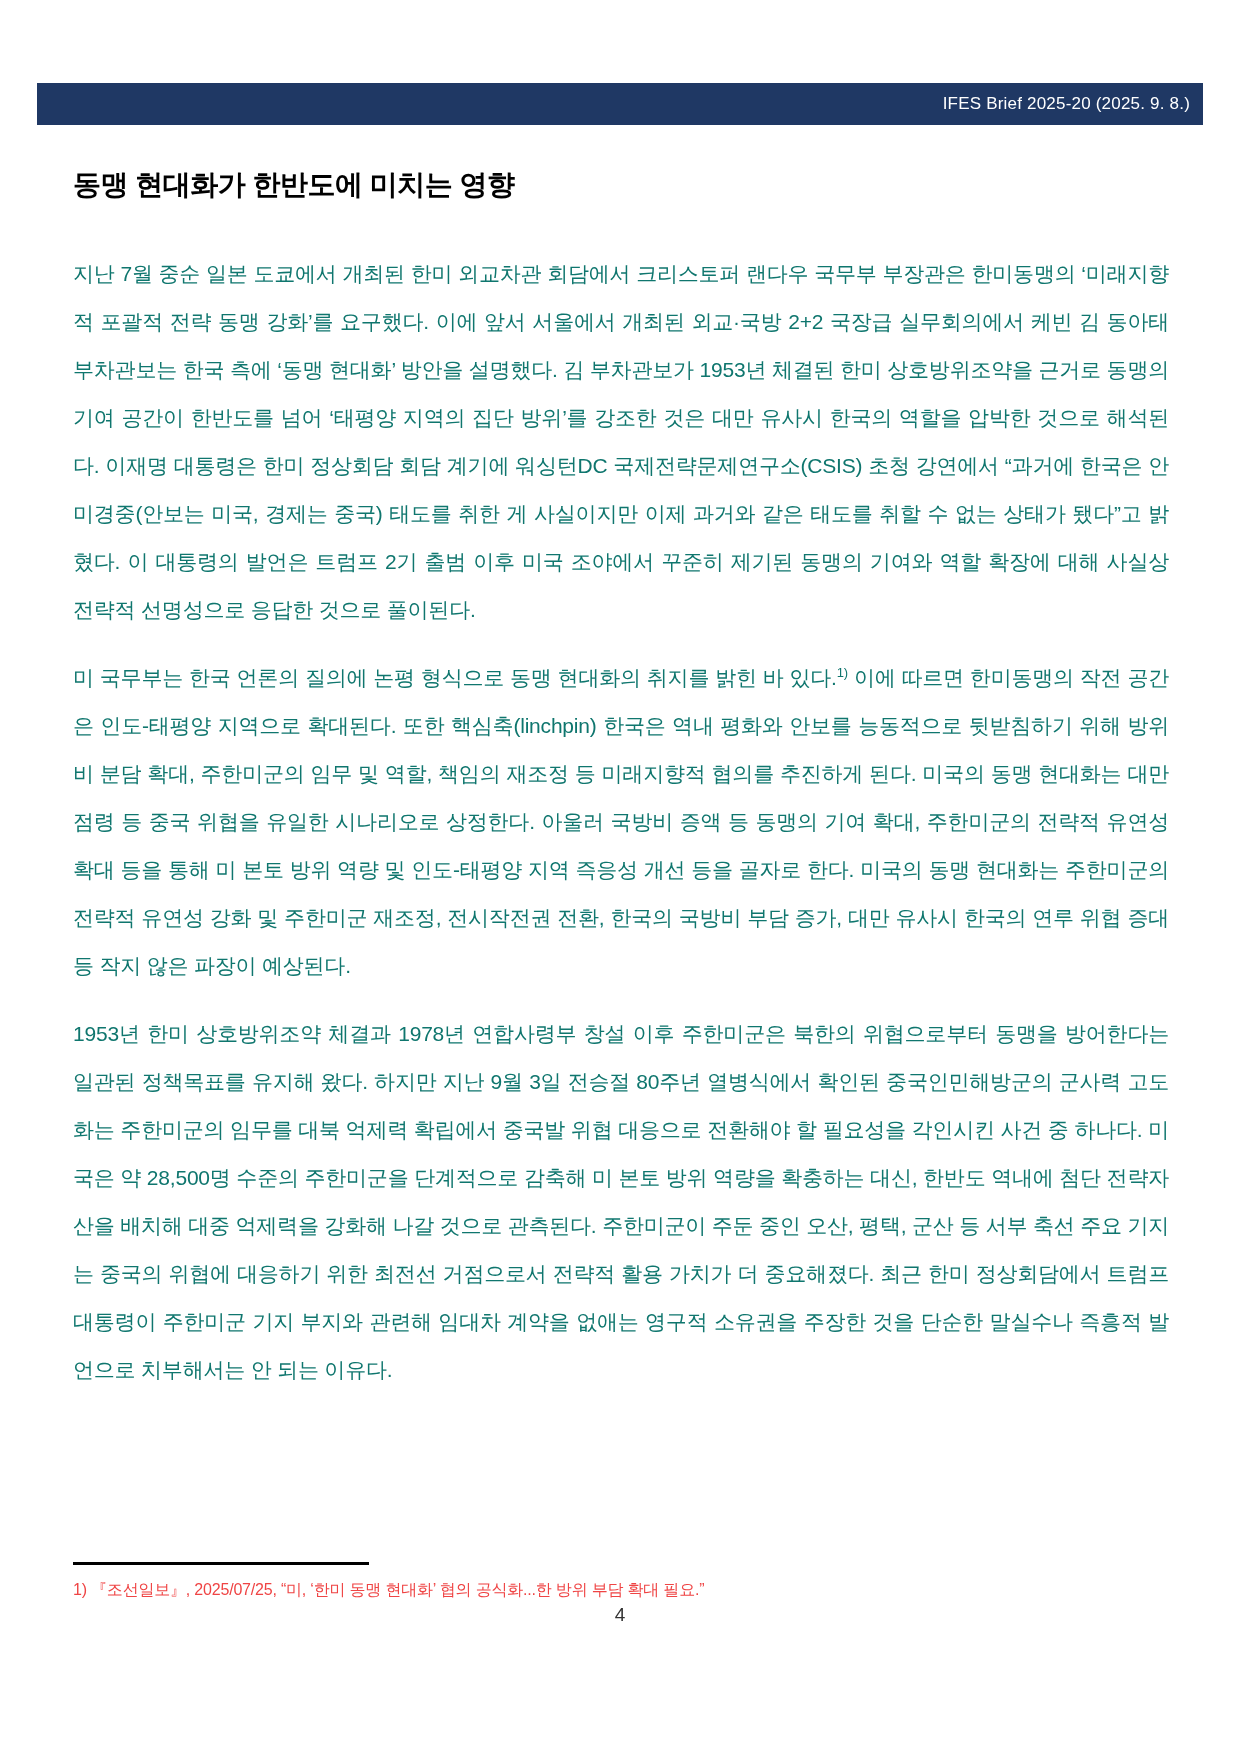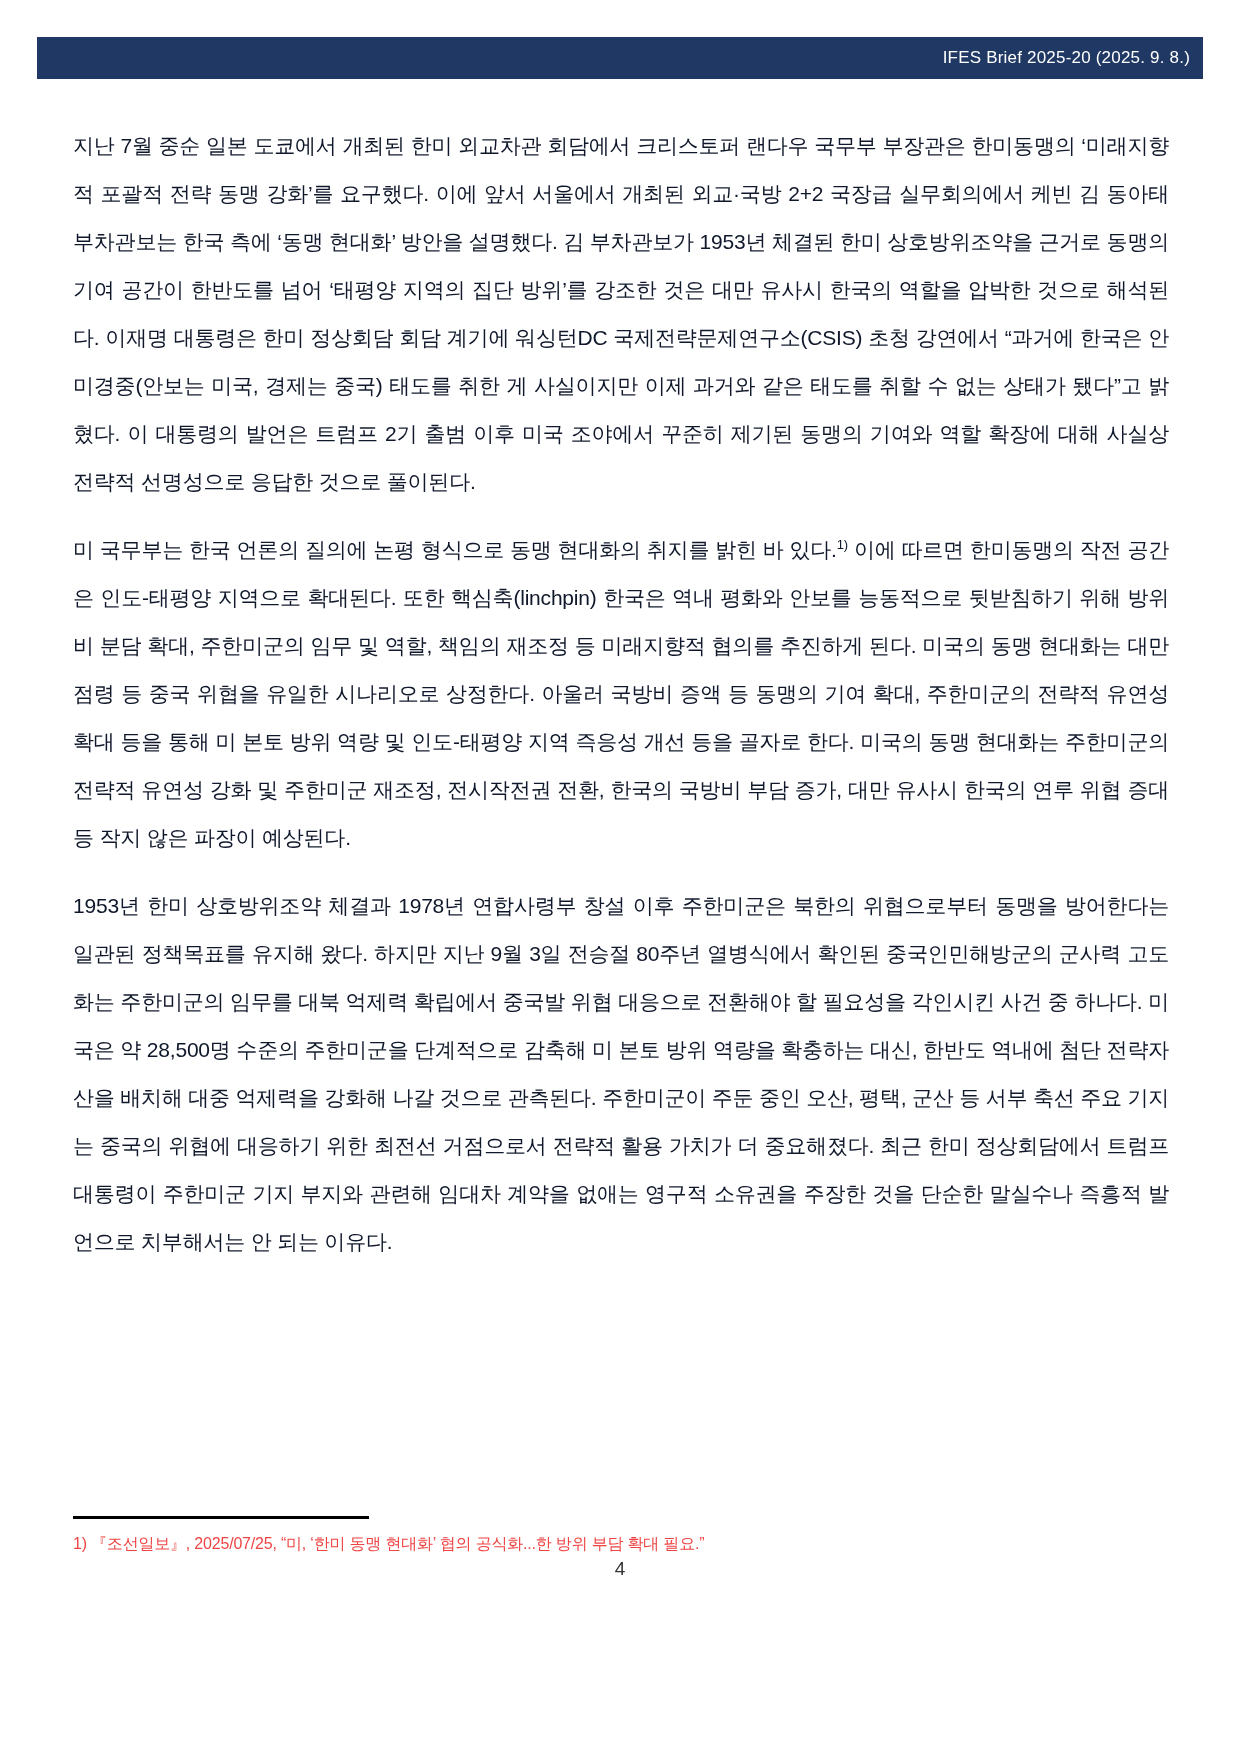--- a/index.html
+++ b/index.html
@@ -5,20 +5,21 @@
   html, body { margin: 0; padding: 0; }
   body { background: #ffffff; }
   .page {
     position: relative;
     width: 1240px;
     height: 1662px;
     background: #ffffff;
     font-family: "Liberation Sans", "DejaVu Sans", sans-serif;
     color: #111111;
     overflow: hidden;
+    margin-top: 46px;
   }
   .header-bar {
     position: absolute;
     left: 37px;
     top: 37px;
     width: 1166px;
     height: 42px;
     background: #1f3864;
     box-sizing: border-box;
     display: flex;
@@ -41,21 +42,21 @@
     font-size: 28px;
     font-weight: bold;
     color: #000000;
     letter-spacing: -0.5px;
     margin: 0 0 48px 0;
     line-height: 34px;
   }
   .body-paragraph {
     font-size: 21px;
     line-height: 48px;
-    color: #0f172a;
+    color: #0f766e;
     text-align: justify;
     word-break: break-all;
     letter-spacing: -0.2px;
     margin: 0 0 20px 0;
   }
   .footnote-ref {
     font-size: 13px;
     vertical-align: super;
     line-height: 0;
   }
@@ -89,20 +90,21 @@
 </head>
 <body>
 
 <div class="page">
 
   <div class="header-bar" style="background: rgb(31, 56, 100);">
     <span class="brief-label">IFES Brief 2025-20 (2025. 9. 8.)</span>
   </div>
 
   <div class="content">
+    <h1 class="page-title">동맹 현대화가 한반도에 미치는 영향</h1>
 
     <p class="body-paragraph">지난 7월 중순 일본 도쿄에서 개최된 한미 외교차관 회담에서 크리스토퍼 랜다우 국무부 부장관은 한미동맹의 ‘미래지향적 포괄적 전략 동맹 강화’를 요구했다. 이에 앞서 서울에서 개최된 외교·국방 2+2 국장급 실무회의에서 케빈 김 동아태 부차관보는 한국 측에 ‘동맹 현대화’ 방안을 설명했다. 김 부차관보가 1953년 체결된 한미 상호방위조약을 근거로 동맹의 기여 공간이 한반도를 넘어 ‘태평양 지역의 집단 방위’를 강조한 것은 대만 유사시 한국의 역할을 압박한 것으로 해석된다. 이재명 대통령은 한미 정상회담 회담 계기에 워싱턴DC 국제전략문제연구소(CSIS) 초청 강연에서 “과거에 한국은 안미경중(안보는 미국, 경제는 중국) 태도를 취한 게 사실이지만 이제 과거와 같은 태도를 취할 수 없는 상태가 됐다”고 밝혔다. 이 대통령의 발언은 트럼프 2기 출범 이후 미국 조야에서 꾸준히 제기된 동맹의 기여와 역할 확장에 대해 사실상 전략적 선명성으로 응답한 것으로 풀이된다.</p>
 
     <p class="body-paragraph"><span>미 국무부는 한국 언론의 질의에 논평 형식으로 동맹 현대화의 취지를 밝힌 바 있다.</span><sup class="footnote-ref">1)</sup><span> 이에 따르면 한미동맹의 작전 공간은 인도-태평양 지역으로 확대된다. 또한 핵심축(linchpin) 한국은 역내 평화와 안보를 능동적으로 뒷받침하기 위해 방위비 분담 확대, 주한미군의 임무 및 역할, 책임의 재조정 등 미래지향적 협의를 추진하게 된다. 미국의 동맹 현대화는 대만 점령 등 중국 위협을 유일한 시나리오로 상정한다. 아울러 국방비 증액 등 동맹의 기여 확대, 주한미군의 전략적 유연성 확대 등을 통해 미 본토 방위 역량 및 인도-태평양 지역 즉응성 개선 등을 골자로 한다. 미국의 동맹 현대화는 주한미군의 전략적 유연성 강화 및 주한미군 재조정, 전시작전권 전환, 한국의 국방비 부담 증가, 대만 유사시 한국의 연루 위협 증대 등 작지 않은 파장이 예상된다.</span></p>
 
     <p class="body-paragraph">1953년 한미 상호방위조약 체결과 1978년 연합사령부 창설 이후 주한미군은 북한의 위협으로부터 동맹을 방어한다는 일관된 정책목표를 유지해 왔다. 하지만 지난 9월 3일 전승절 80주년 열병식에서 확인된 중국인민해방군의 군사력 고도화는 주한미군의 임무를 대북 억제력 확립에서 중국발 위협 대응으로 전환해야 할 필요성을 각인시킨 사건 중 하나다. 미국은 약 28,500명 수준의 주한미군을 단계적으로 감축해 미 본토 방위 역량을 확충하는 대신, 한반도 역내에 첨단 전략자산을 배치해 대중 억제력을 강화해 나갈 것으로 관측된다. 주한미군이 주둔 중인 오산, 평택, 군산 등 서부 축선 주요 기지는 중국의 위협에 대응하기 위한 최전선 거점으로서 전략적 활용 가치가 더 중요해졌다. 최근 한미 정상회담에서 트럼프 대통령이 주한미군 기지 부지와 관련해 임대차 계약을 없애는 영구적 소유권을 주장한 것을 단순한 말실수나 즉흥적 발언으로 치부해서는 안 되는 이유다.</p>
 
   </div>
 
   <div class="footnote-block">

